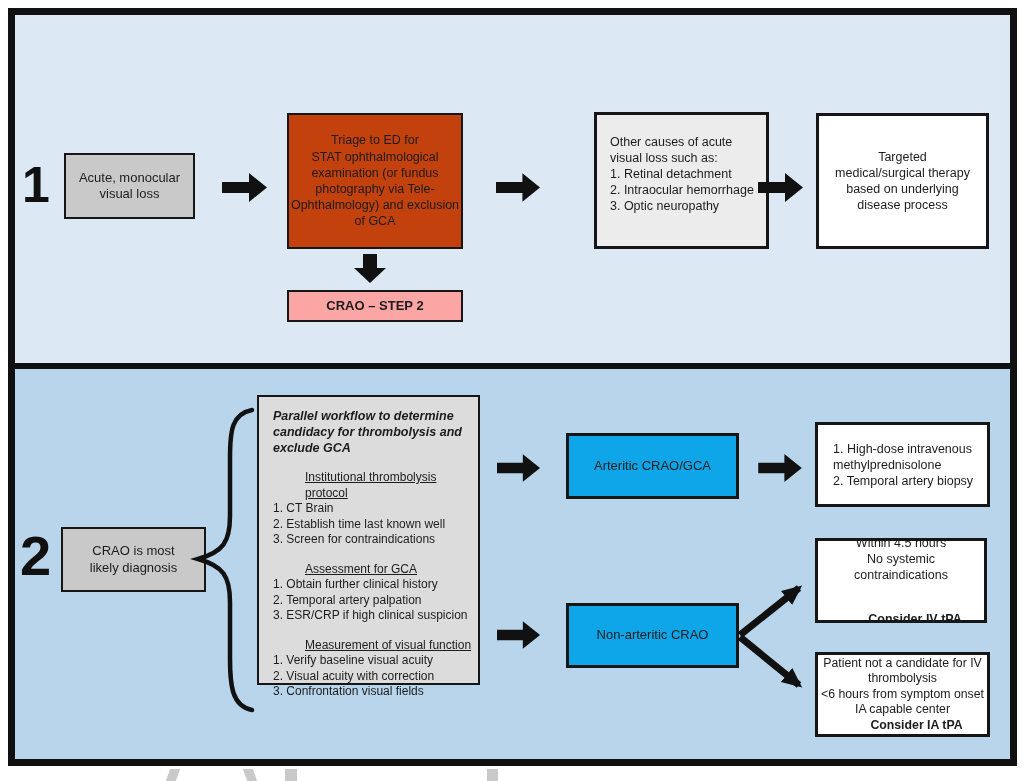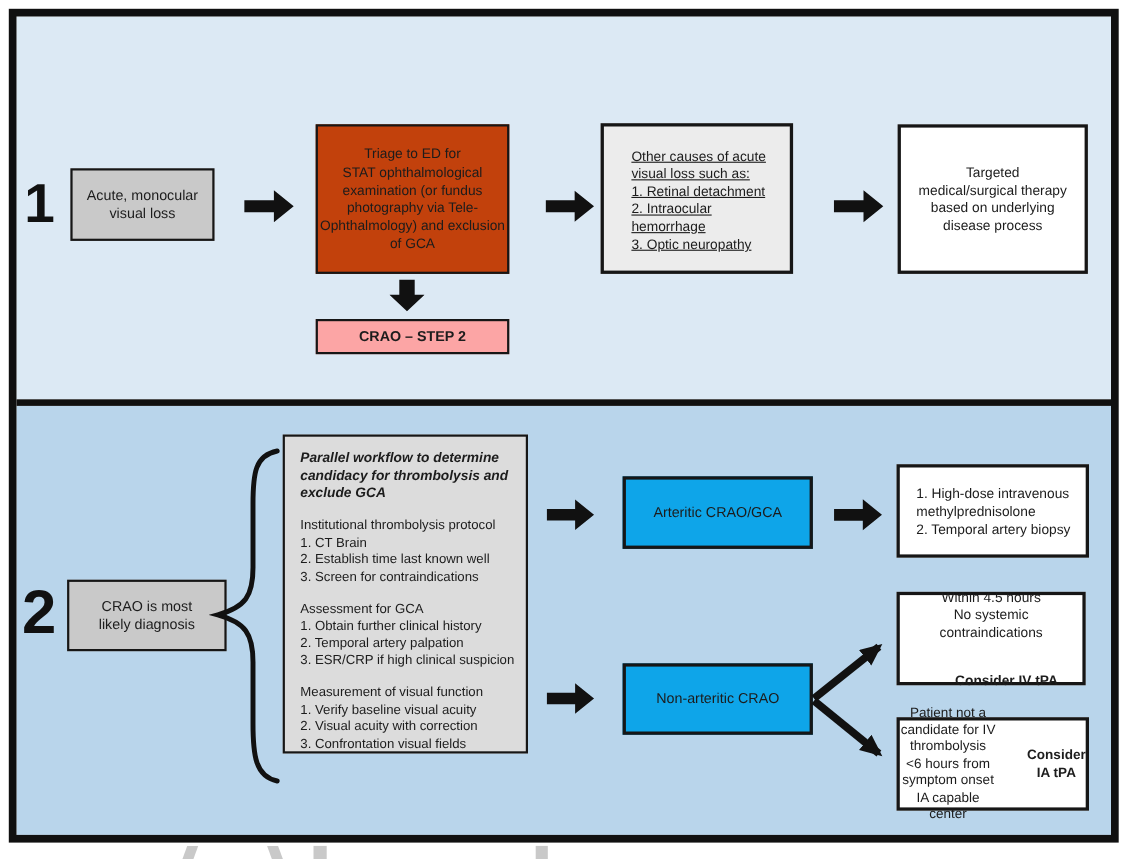--- a/index.html
+++ b/index.html
@@ -23,21 +23,21 @@
   .lt{background:#0ea5e9;border-width:3px;}
   .white{background:#ffffff;border-width:3.5px;}
   .left-text{display:block;text-align:left;white-space:normal;}
   .stepnum{font-weight:bold;color:#111;line-height:1;}
   .bold{font-weight:bold;}
   .pbox{
     background:#dcdcdc;border:2.5px solid #161616;text-align:left;
     font-size:12px;line-height:15.5px;padding:11px 6px 0 14px;
   }
   .pbox .hdr{font-weight:bold;font-style:italic;font-size:12.5px;line-height:16px;white-space:pre-line;margin-bottom:14px;}
-  .pbox .ttl{}
+  .pbox .ttl{text-decoration:underline;margin-left:32px;}
   .pbox .grp{margin-bottom:14px;}
   .oc-intro{white-space:pre-line;}
   .items .item{white-space:normal;}
   .action{font-weight:bold;margin-left:28px;}
   .lines{white-space:pre-line;}
   svg{display:block;}
   .wm{background:#c9c9c9;}
 </style>
 </head>
 <body>
@@ -62,21 +62,21 @@
 STAT ophthalmological
 examination (or fundus
 photography via Tele-
 Ophthalmology) and exclusion
 of GCA</div>
 
   <svg class="abs" style="left:496px;top:172px;" width="45" height="31" viewBox="0 0 46 31">
     <polygon points="0,10 27,10 27,1 45,15.5 27,30 27,21 0,21" fill="#111111"></polygon>
   </svg>
 
-  <div class="abs box left-text" style="left:546px;top:112px;width:175px;height:137px;background:#ececec;border-width:3px;font-size:12.5px;line-height:16px;padding:19px 5px 0 25px;text-decoration:underline;">
+  <div class="abs box left-text" style="left:594px;top:112px;width:175px;height:137px;background:#ececec;border-width:3px;font-size:12.5px;line-height:16px;padding:19px 5px 0 13px;">
     <div class="oc-intro">Other causes of acute
 visual loss such as:</div>
     <div class="items">
       <div class="item">1. Retinal detachment</div>
       <div class="item">2. Intraocular hemorrhage</div>
       <div class="item">3. Optic neuropathy</div>
     </div>
   </div>
 
   <svg class="abs" style="left:758px;top:172px;" width="46" height="31" viewBox="0 0 46 31">
@@ -160,21 +160,21 @@
     <line x1="5" y1="71" x2="64" y2="119" stroke="#111111" stroke-width="7" marker-end="url(#ah)"></line>
   </svg>
 
   <div class="abs box white" style="left:815px;top:538px;width:172px;height:85px;font-size:12.5px;line-height:16px;flex-direction:column;gap:28px;">
     <div class="lines">Within 4.5 hours
 No systemic
 contraindications</div>
     <div class="action">Consider IV tPA</div>
   </div>
 
-  <div class="abs box white" style="left:815px;top:652px;width:175px;height:85px;font-size:12.3px;line-height:15.4px;flex-direction:row;">
+  <div class="abs box white" style="left:815px;top:652px;width:175px;height:85px;font-size:12.3px;line-height:15.4px;flex-direction:column;">
     <div class="lines">Patient not a candidate for IV
 thrombolysis
 &lt;6 hours from symptom onset
 IA capable center</div>
     <div class="action">Consider IA tPA</div>
   </div>
 
   <div class="abs wm" style="left:168px;top:769px;width:10px;height:12px;transform:skewX(-20deg);"></div>
   <div class="abs wm" style="left:245px;top:769px;width:10px;height:12px;transform:skewX(20deg);"></div>
   <div class="abs wm" style="left:285px;top:769px;width:12px;height:12px;"></div>

